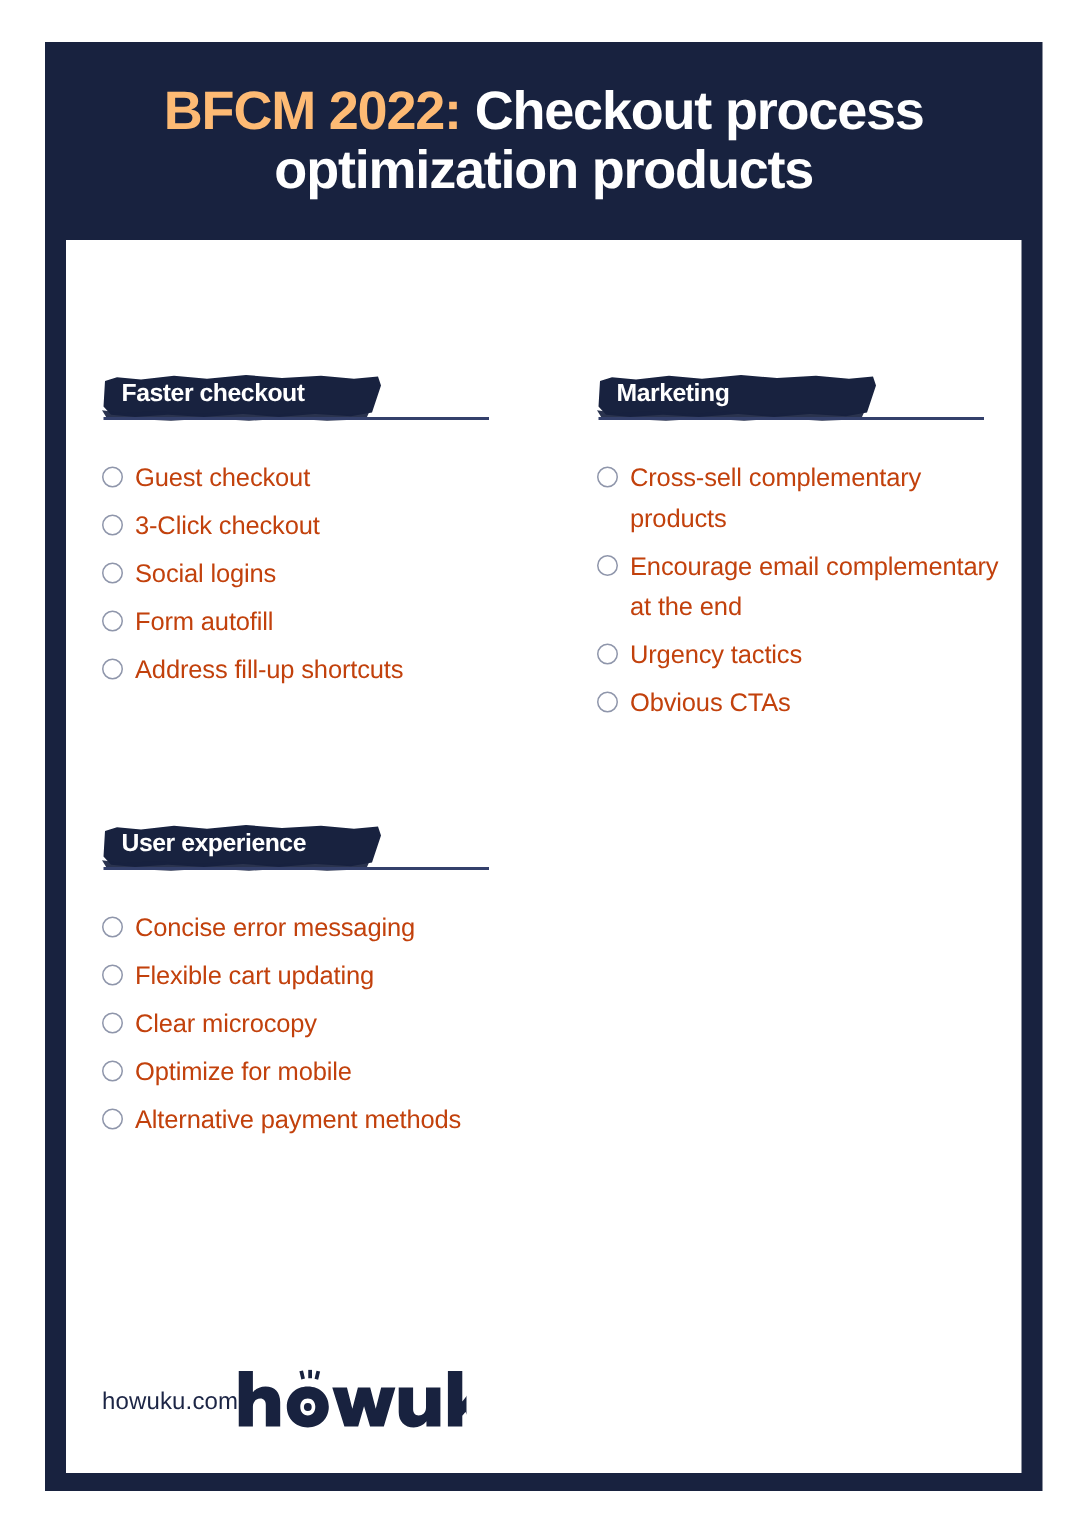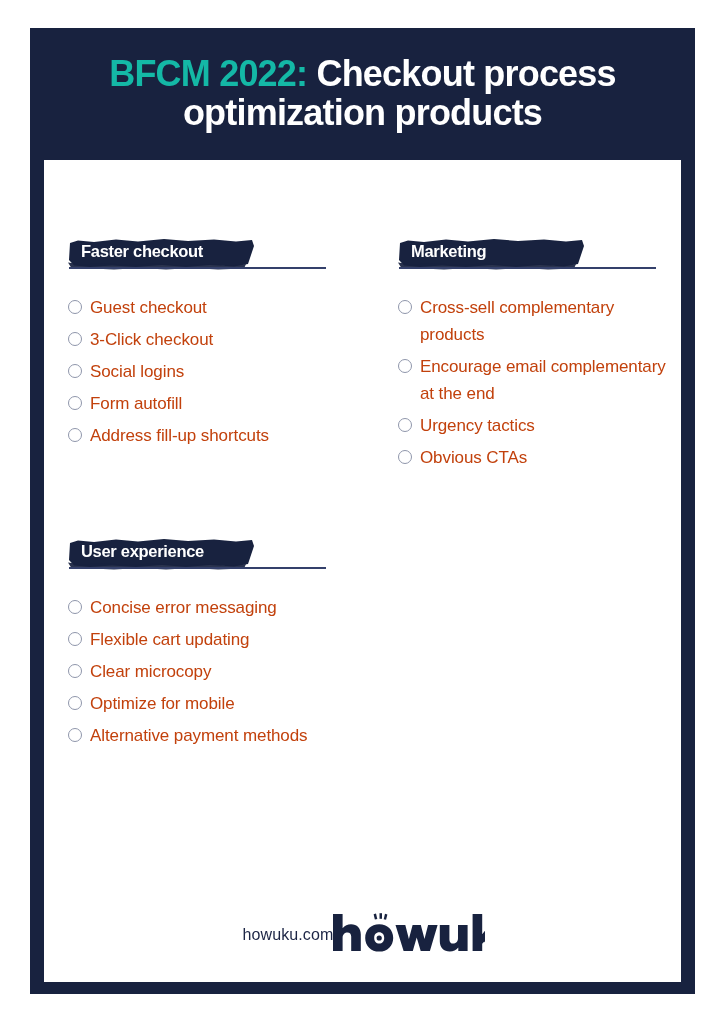--- a/index.html
+++ b/index.html
@@ -48,21 +48,21 @@
     width: 620px;
     text-align: center;
     font-size: 36px;
     line-height: 1.07;
     font-weight: 700;
     letter-spacing: -0.8px;
     color: #ffffff;
     font-family: "Liberation Sans", sans-serif;
   }
   .title .accent {
-    color: #14b8a6;
+    color: #fdba74;
   }
 
   
   .sheet {
     position: absolute;
     left: 14px;
     top: 132px;
     width: 637px;
     height: 822px;
     background: #ffffff;
@@ -71,20 +71,21 @@
   
   .grid {
     position: absolute;
     left: 24px;
     top: 76px;
     width: 600px;
   }
   .row {
     display: flex;
     width: 600px;
+    margin-top: 11px;
   }
   .row.row-2 {
     margin-top: 60px;
   }
   .col {
     width: 300px;
     box-sizing: border-box;
   }
   .col.col-right {
     padding-left: 30px;
@@ -161,21 +162,21 @@
 
   
   .footer {
     position: absolute;
     left: 24px;
     bottom: 24px;
     width: 592px;
     height: 46px;
     display: flex;
     align-items: center;
-    justify-content: center;
+    justify-content: flex-start;
   }
   .site {
     font-size: 16px;
     color: #1c2545;
     letter-spacing: 0.1px;
     font-family: "Liberation Sans", sans-serif;
   }
   .logo {
     display: flex;
     align-items: baseline;

